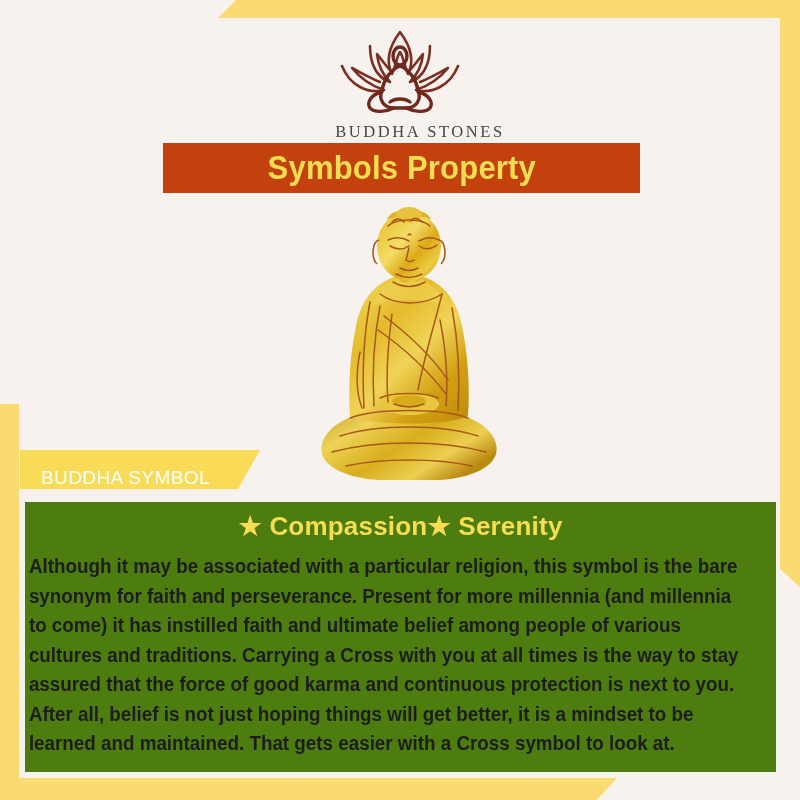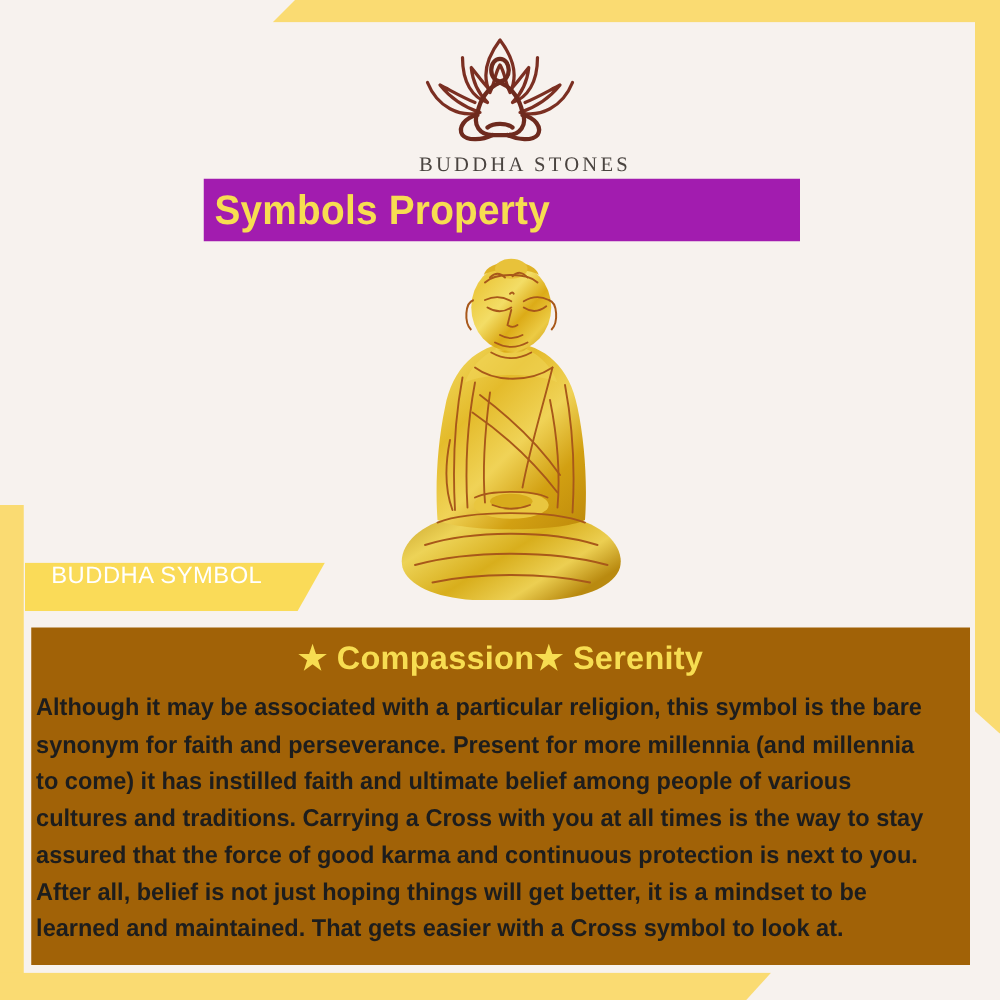--- a/index.html
+++ b/index.html
@@ -91,24 +91,24 @@
     padding-left: 40px;
   }
 
   
   .title-banner {
     position: absolute;
     left: 163px;
     top: 143px;
     width: 477px;
     height: 50px;
-    background: #a21caf;
+    background: #c2410c;
     display: flex;
     align-items: center;
-    justify-content: flex-start;
+    justify-content: center;
   }
   .title-text {
     font-family: "Liberation Sans Narrow", "Liberation Sans", sans-serif;
     font-size: 33px;
     font-weight: bold;
     color: #f7dd51;
     letter-spacing: 0.2px;
     transform: scaleX(0.94);
   }
 
@@ -126,38 +126,38 @@
   .symbol-tag {
     position: absolute;
     left: 20px;
     top: 450px;
     width: 240px;
     height: 39px;
     background: #fadb58;
     -webkit-clip-path: polygon(0 0, 100% 0, calc(100% - 22px) 100%, 0 100%);
     clip-path: polygon(0 0, 100% 0, calc(100% - 22px) 100%, 0 100%);
     display: flex;
-    align-items: flex-start;
+    align-items: flex-end;
   }
   .symbol-tag-label {
     padding-left: 21px;
     font-size: 19px;
     color: #ffffff;
     letter-spacing: 0.4px;
     font-weight: 400;
   }
 
   
   .article-card {
     position: absolute;
     left: 25px;
     top: 502px;
     width: 751px;
     height: 270px;
-    background: #a16207;
+    background: #4d7c0f;
   }
 
   .headline {
     margin: 0;
     padding-top: 9px;
     text-align: center;
     font-family: "Liberation Sans Narrow", "Liberation Sans", sans-serif;
     font-size: 26px;
     font-weight: bold;
     color: #f7dd51;

